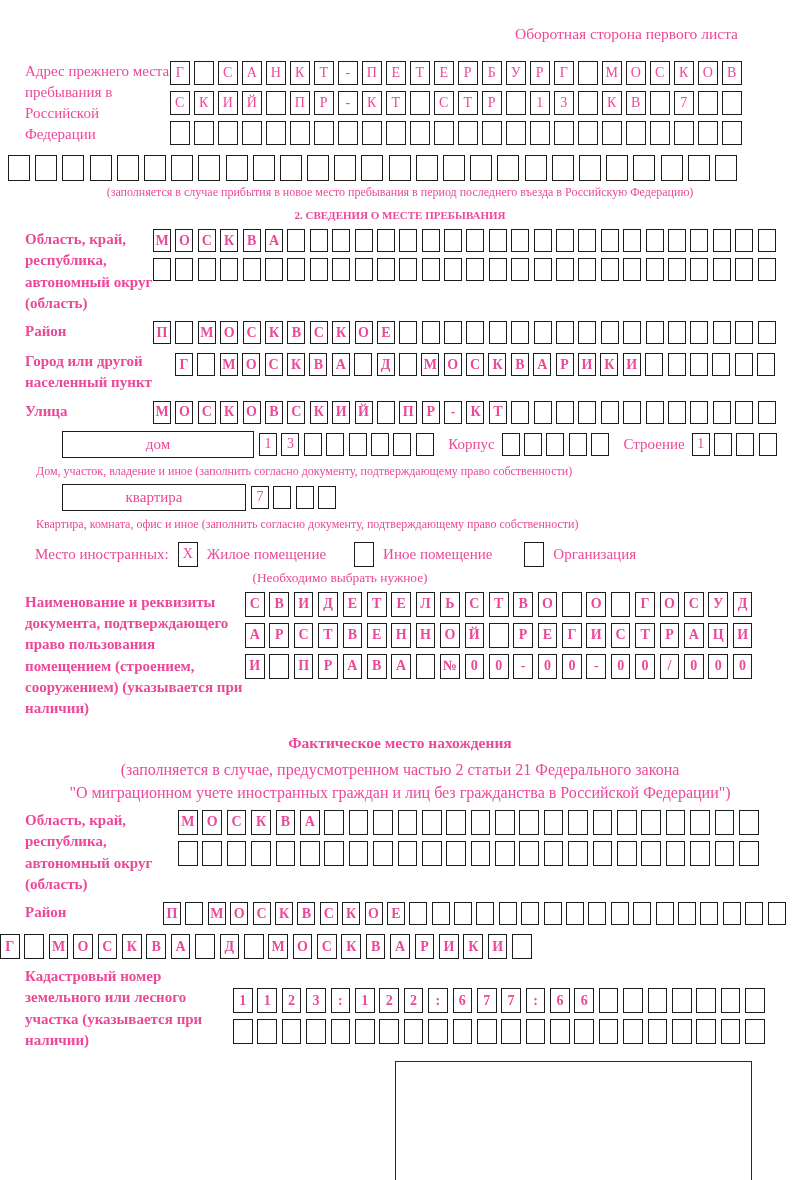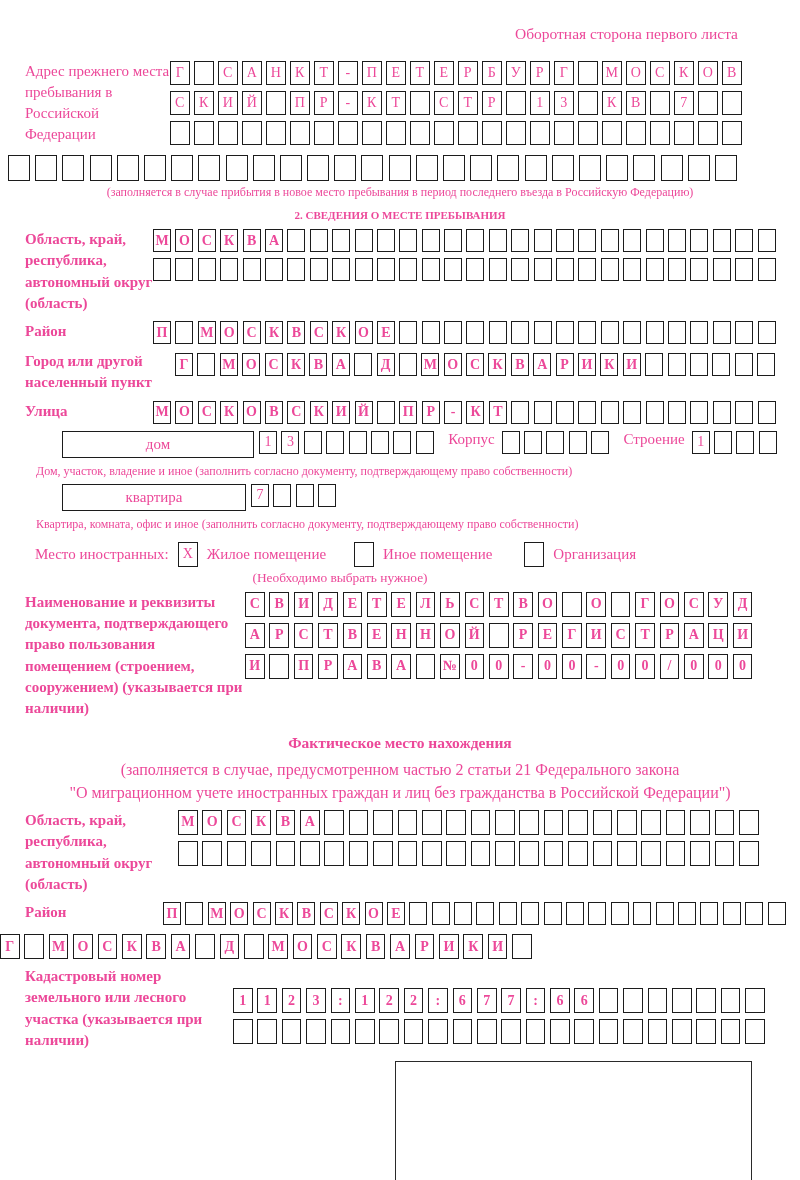--- a/index.html
+++ b/index.html
@@ -33,21 +33,21 @@
 
   .sec-title { text-align:center; font-weight:bold; font-size:11px; margin:9px 0 8px 0; }
   .sec-title2{ text-align:center; font-weight:bold; font-size:15.5px; margin:14px 0 6px 0; }
 
   .field { display:flex; margin-bottom:7px;font-weight:bold; }
   .field .flabel { flex:none; font-size:15px; line-height:1.42; padding-left:25px; box-sizing:border-box; }
   .w153 { width:153px; } .w163 { width:163px; } .w178 { width:178px; } .w233 { width:233px; } .w245 { width:245px; }
   .stack > .boxrow { margin-bottom:6px; }
   .ml22 { margin-left:22px; }
 
-  .inline-row { display:flex; align-items:flex-start; margin-bottom:6px;padding-left:29px; }
+  .inline-row { display:flex; align-items:center; margin-bottom:6px;padding-left:29px; }
   .widebox {
     flex:none; border:1.6px solid #1c1c1c; box-sizing:border-box; height:27px;
     display:flex; align-items:center; justify-content:center; font-size:15px; background:#fff;
   }
   .domrow   { margin-left:33px; }
   .dombox   { width:192px; }
   .kvbox    { width:184px; }
   .sublabel { font-size:15px; margin:0 7px 0 10px; }
 
   .mesto { display:flex; align-items:center; margin:10px 0 2px 35px; font-size:15px; }

